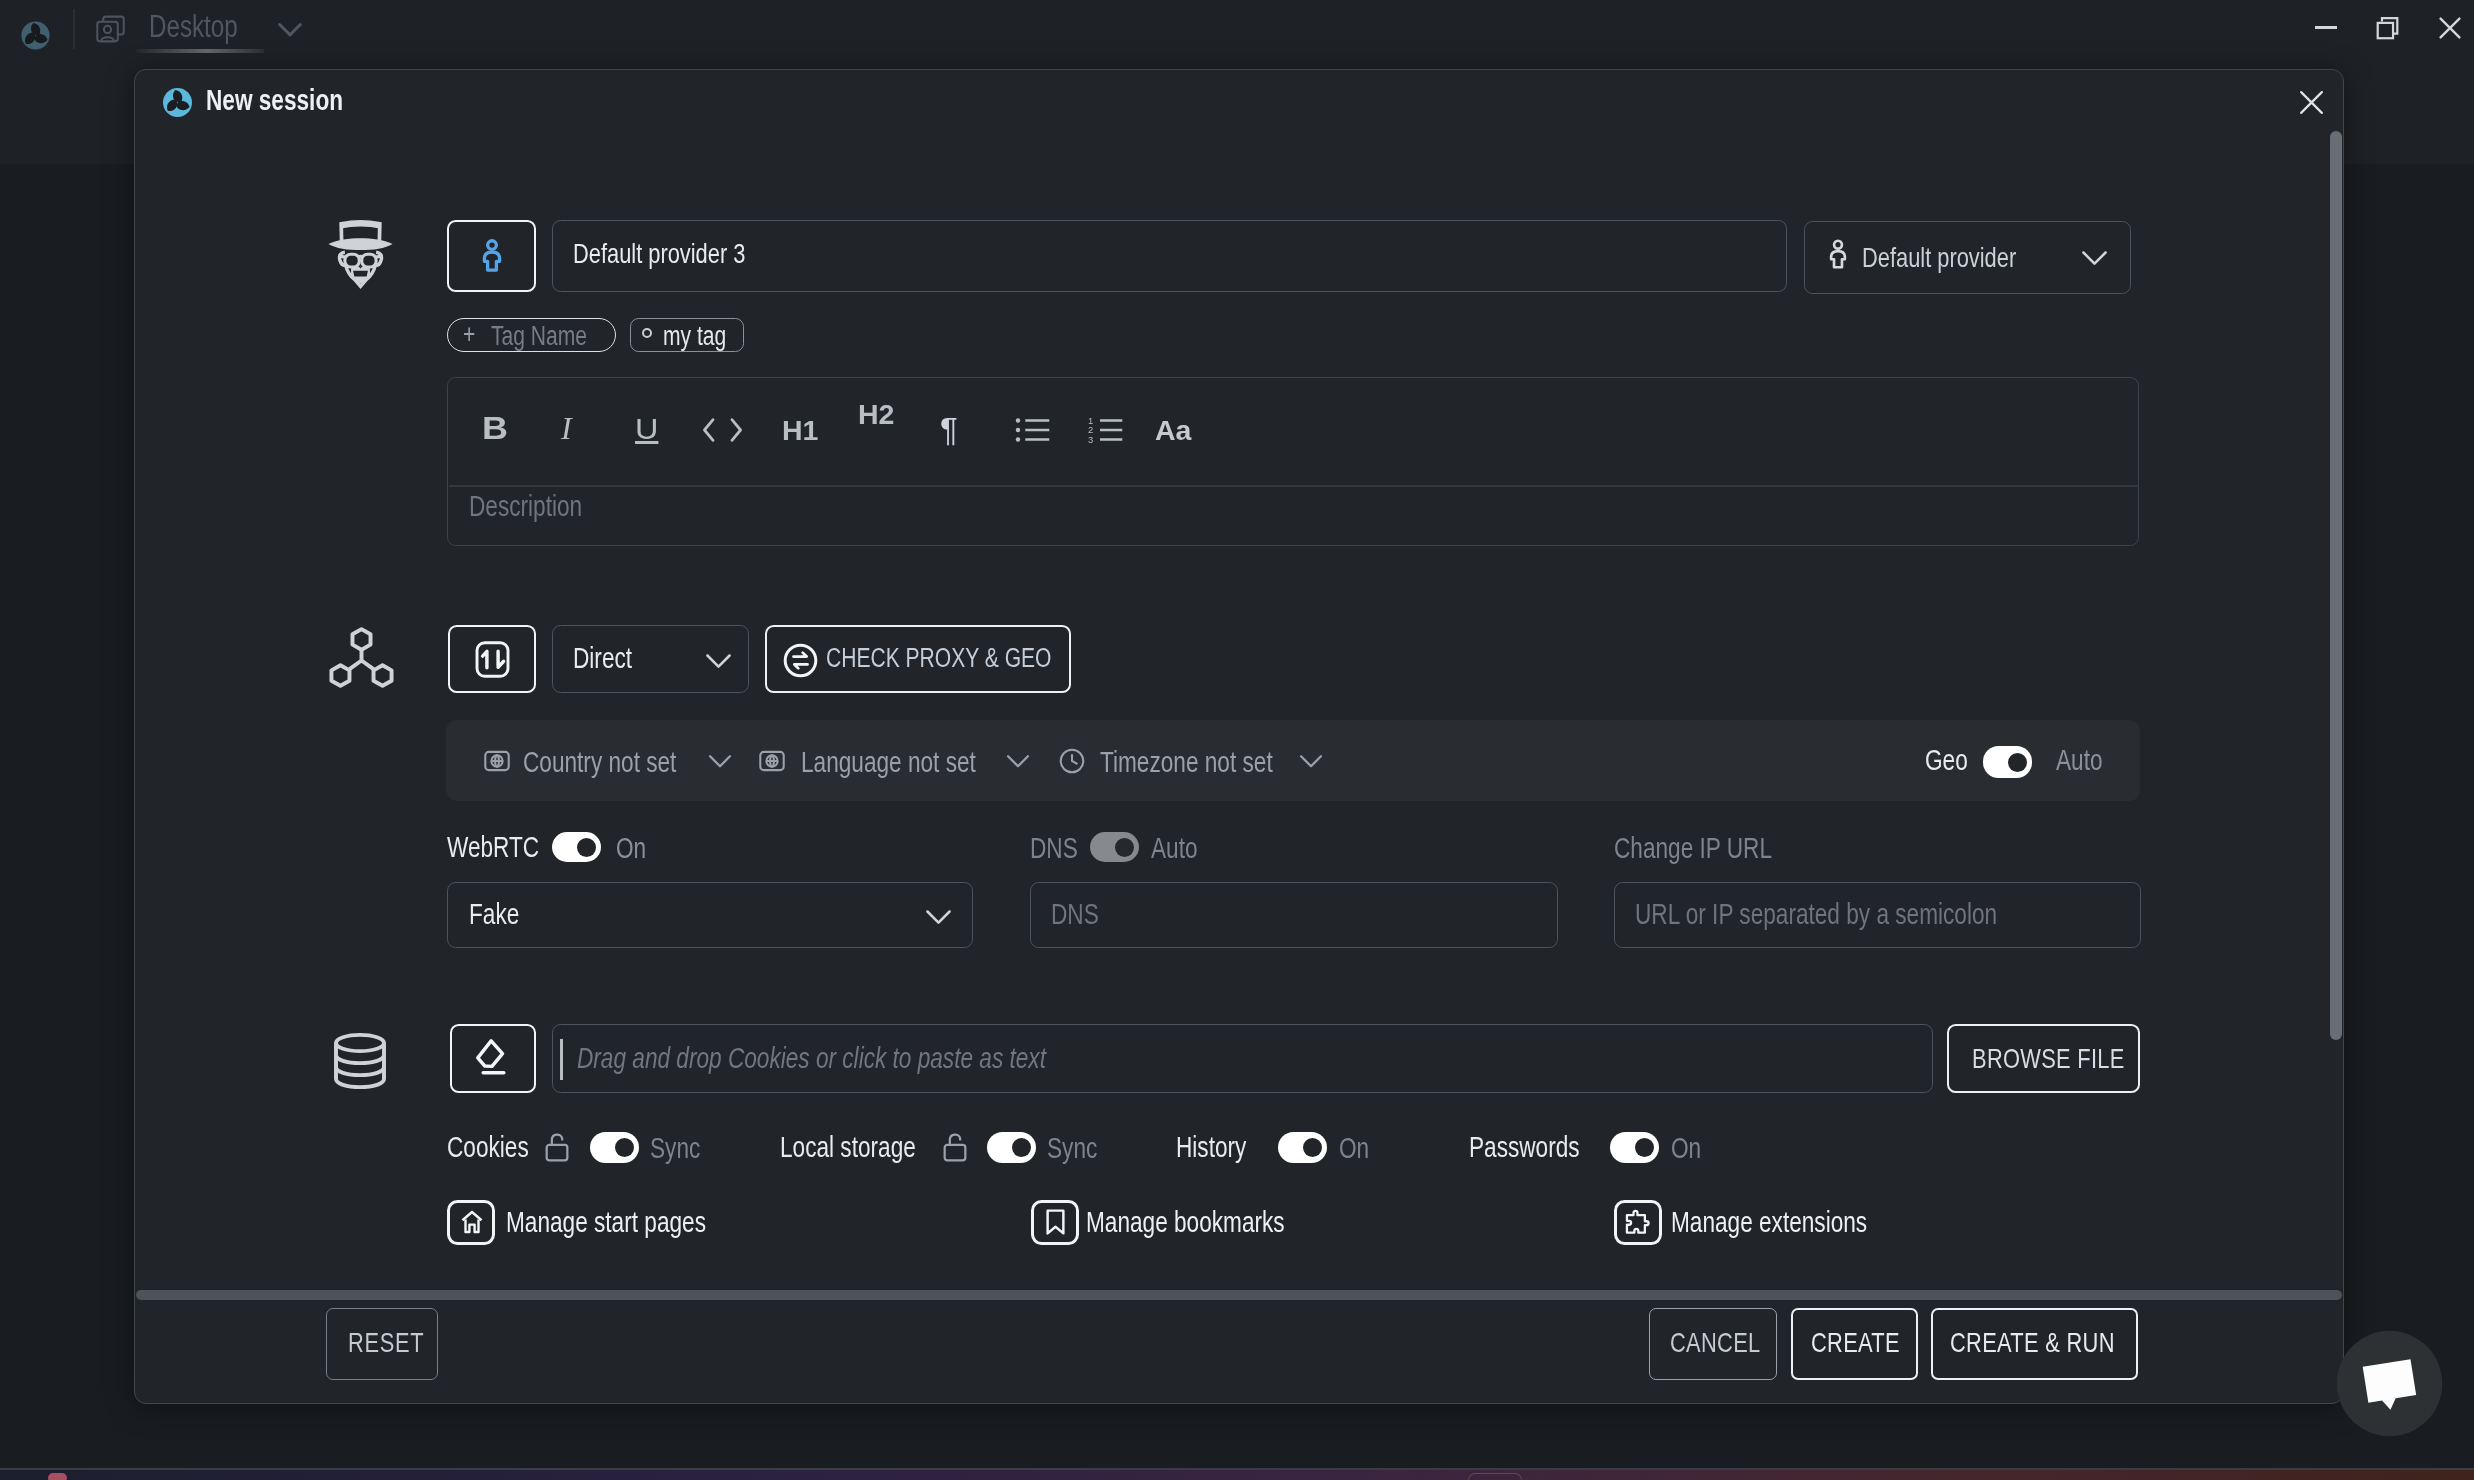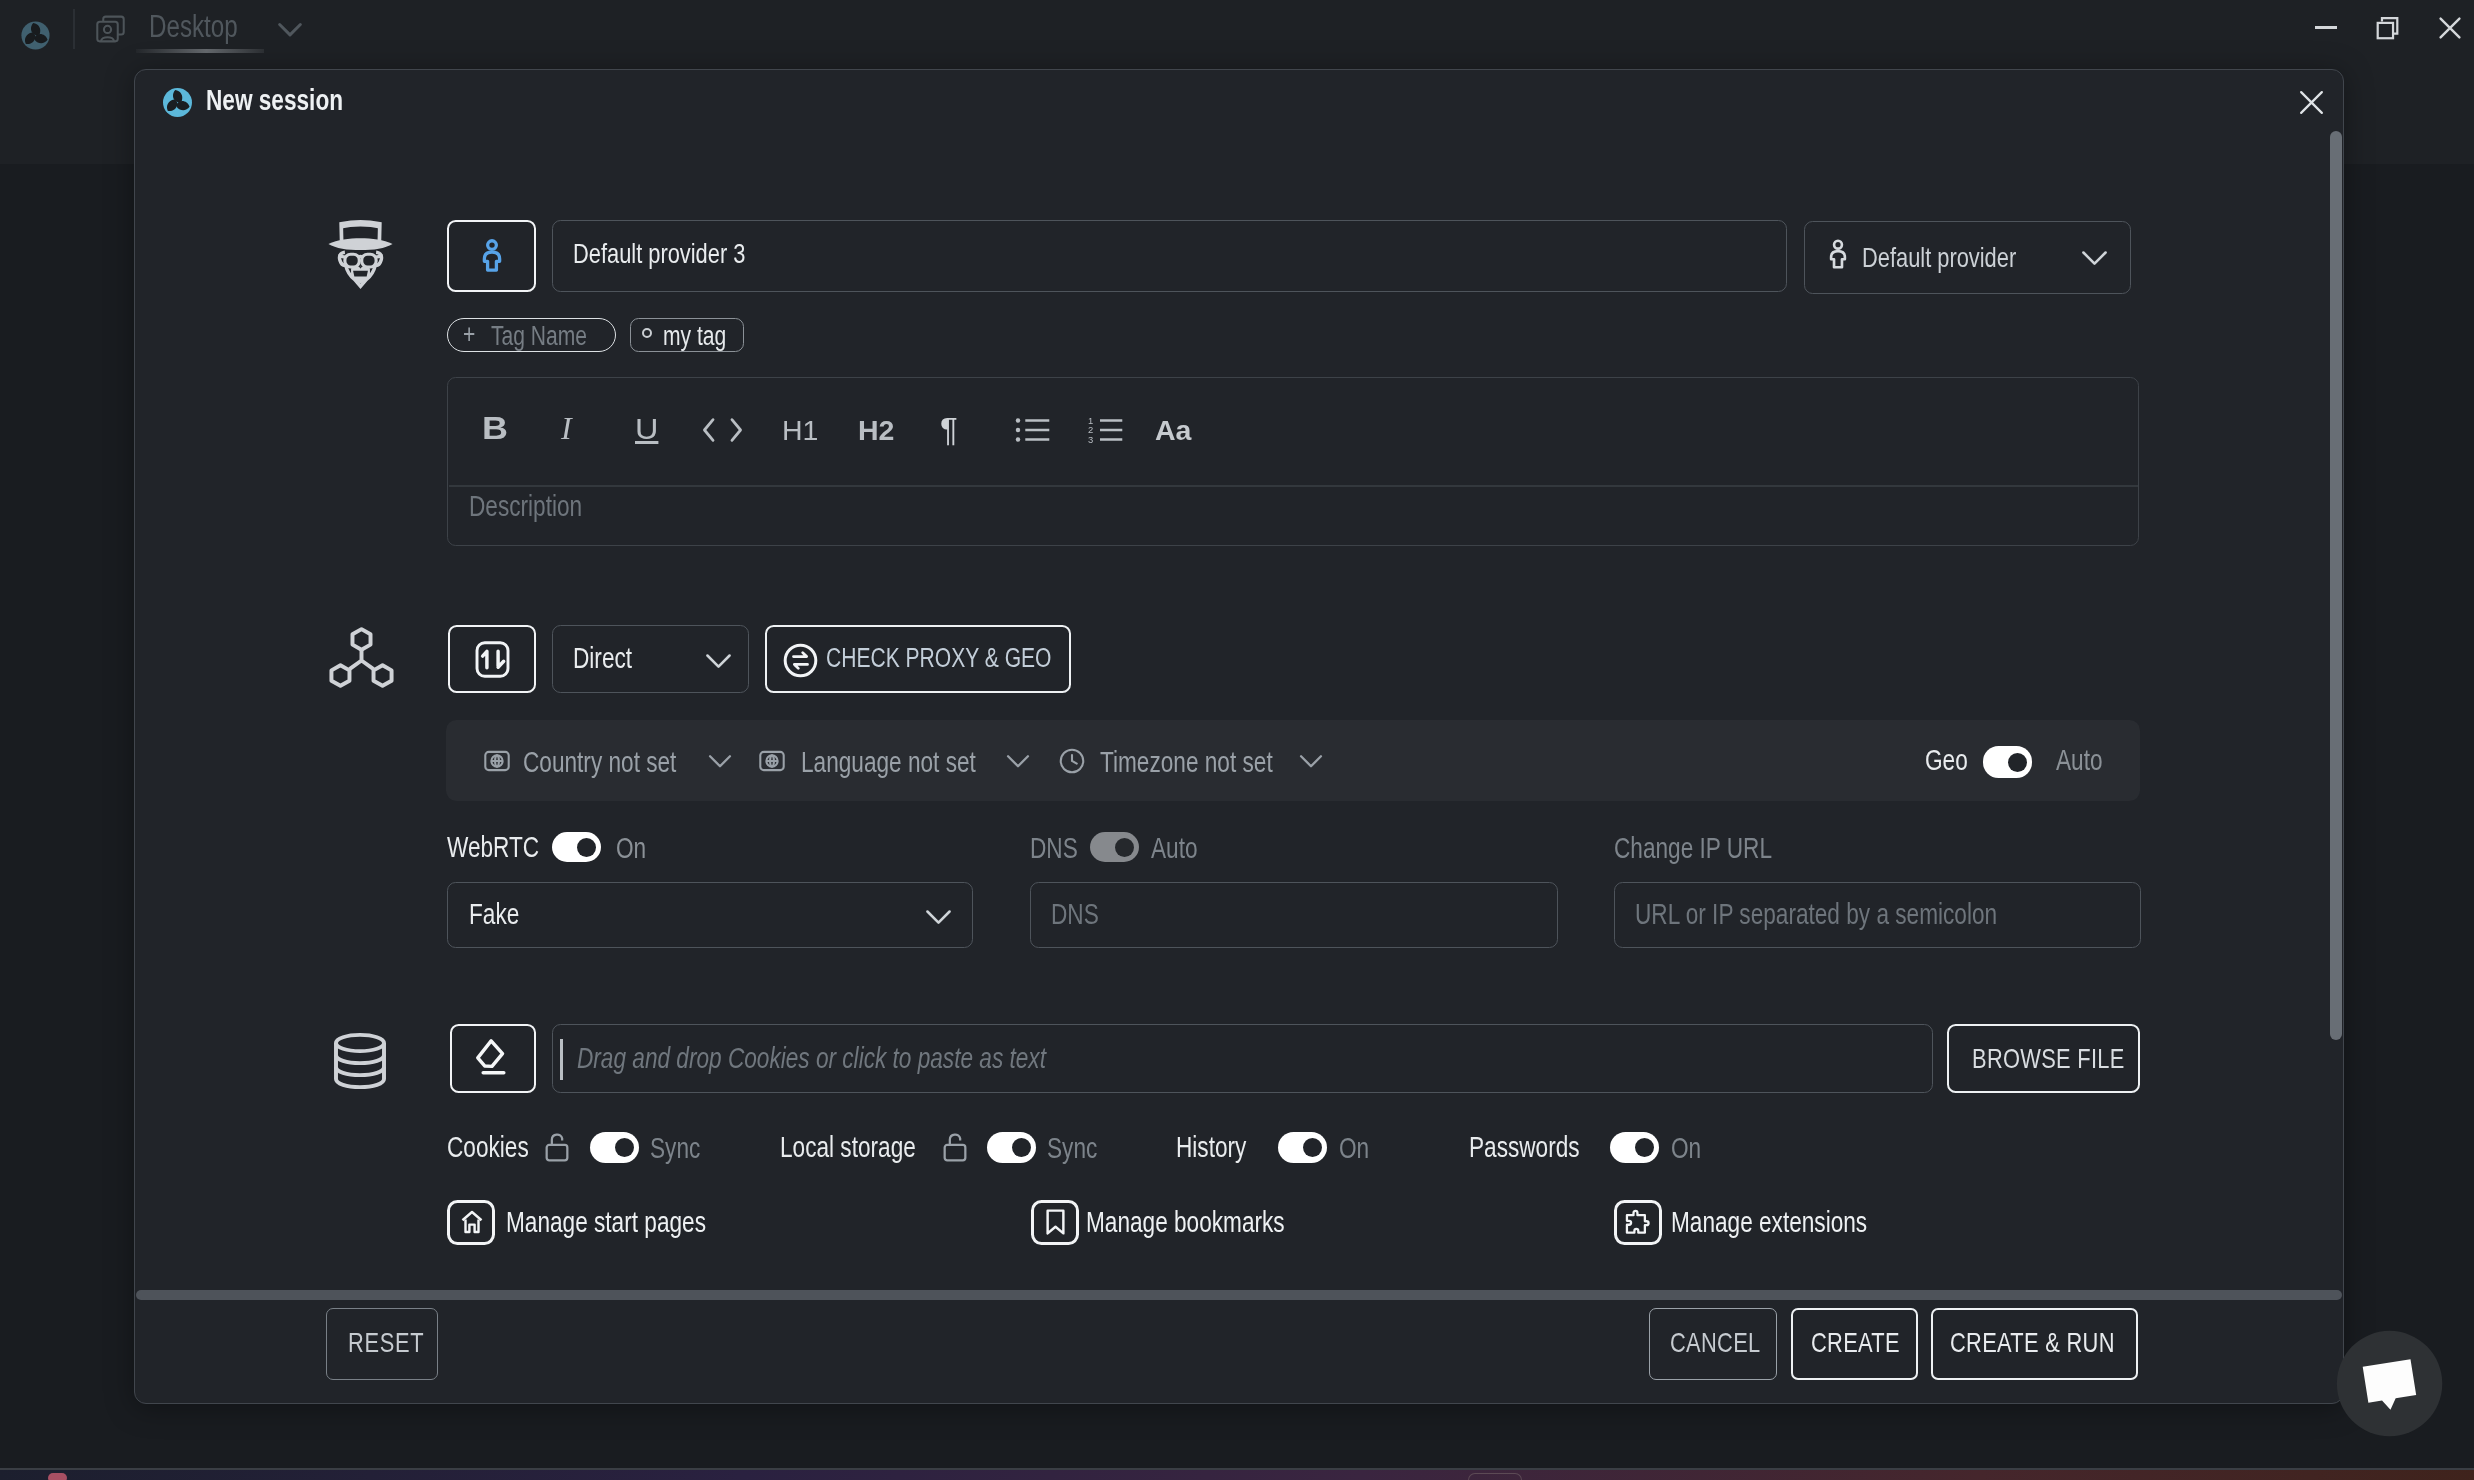--- a/index.html
+++ b/index.html
@@ -108,22 +108,22 @@
 <div class="txt" style="left:663px;top:323px;font-size:27px;color:#e6e9eb;">my tag</div>
 
 <div class="abs" style="left:447px;top:377px;width:1692px;height:169px;border:1.7px solid #3d4248;border-radius:8.6px;"></div>
 <div class="abs" style="left:449px;top:485px;width:1689px;height:1.7px;background:#33383d;"></div>
 <div class="txt" style="left:482px;top:413px;font-size:31px;font-weight:700;color:#b9bec3;transform:scaleX(1.16);">B</div>
 <div class="txt" style="left:561px;top:412px;font-size:32px;font-style:italic;font-family:'Liberation Serif',serif;color:#b9bec3;transform:scaleX(1);">I</div>
 <div class="txt" style="left:635px;top:414px;font-size:30px;text-decoration:underline;color:#b9bec3;transform:scaleX(1.08);">U</div>
 <svg class="abs" style="left:701px;top:416px" width="43" height="28" viewBox="0 0 50 32" fill="none" stroke="#b9bec3" stroke-width="3.2" stroke-linecap="round" stroke-linejoin="round">
     <path d="M14 4 L4 16 L14 28 M36 4 L46 16 L36 28"></path>
   </svg>
-<div class="txt" style="left:782px;top:416px;font-size:28.5px;font-weight:400;color:#b9bec3;transform:scaleX(1);">H1</div>
-<div class="txt" style="left:858px;top:416px;font-size:28.5px;font-weight:700;color:#b9bec3;transform:scaleX(1);">H2</div>
+<div class="txt" style="left:782px;top:416px;font-size:28.5px;font-weight:700;color:#b9bec3;transform:scaleX(1);">H1</div>
+<div class="txt" style="left:858px;top:400px;font-size:28.5px;font-weight:700;color:#b9bec3;transform:scaleX(1);">H2</div>
 <div class="txt" style="left:940px;top:413px;font-size:33px;color:#cfd3d7;transform:scaleX(1);">¶</div>
 <svg class="abs" style="left:1015px;top:417px" width="36" height="26" viewBox="0 0 42 30" fill="none" stroke="#b9bec3" stroke-width="3">
     <path d="M12 4 H40 M12 15 H40 M12 26 H40"></path>
     <g fill="#b9bec3" stroke="none">
       <circle cx="3.5" cy="4" r="2.6"></circle>
       <circle cx="3.5" cy="15" r="2.6"></circle>
       <circle cx="3.5" cy="26" r="2.6"></circle>
     </g>
   </svg>
 <svg class="abs" style="left:1088px;top:417px" width="36" height="26" viewBox="0 0 42 30" fill="none" stroke="#b9bec3" stroke-width="3">

